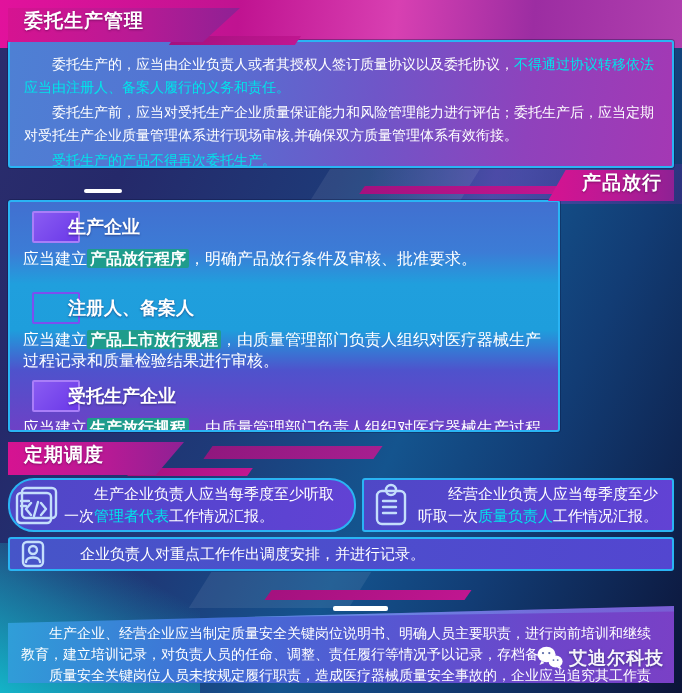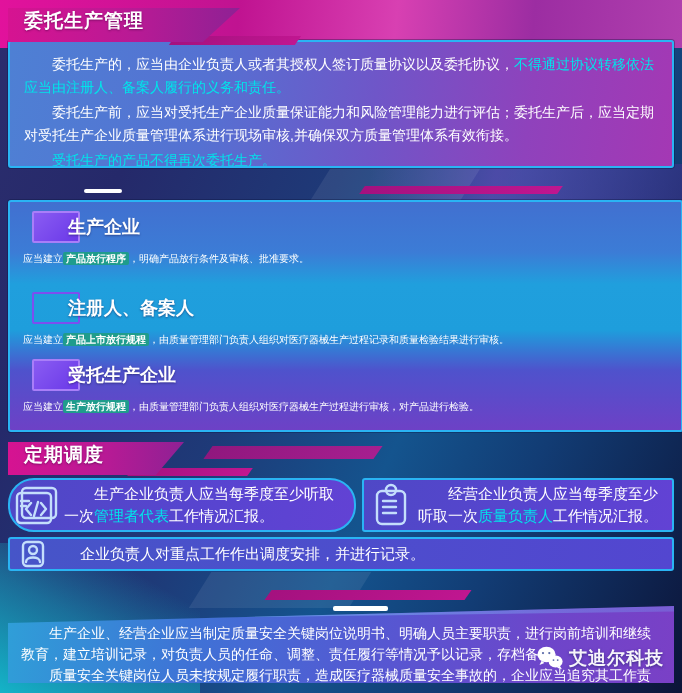--- a/index.html
+++ b/index.html
@@ -26,29 +26,29 @@
   .streak{position:absolute;background:linear-gradient(92deg,#a4117f,#c澳0);background:linear-gradient(92deg,#a4117f,#c01690);transform:skewX(-35deg);z-index:4;}
   .dash{position:absolute;background:#fff;border-radius:2px;z-index:6;}
   
   .panel{position:absolute;border:2px solid #2ab4f4;border-radius:3px;z-index:3;
     box-shadow:0 0 0 1px rgba(10,20,60,.35);}
   .box1{left:8px;top:40px;width:666px;height:128px;padding:9px 14px 12px 14px;
     background:linear-gradient(98deg,#4e80d4 0%,#5571d2 30%,#6f56c8 55%,#8f42bc 78%,#a438b4 100%);
     font-size:14px;line-height:23px;overflow:hidden;}
   .box1 p{text-indent:2em;margin-top:2px;}
   .cyan{color:#00e4ea;}
-  .box2{left:8px;top:200px;width:675px;height:232px;
+  .box2{left:8px;top:200px;width:552px;height:232px;
     background:linear-gradient(180deg,#4170d0 0%,#3c7cd6 22%,#209fdd 36%,#1e9edc 56%,#4f52cc 74%,#6d41c6 100%);
     overflow:hidden;}
   .sec-head{display:flex;align-items:center;height:38px;padding-left:22px;margin-top:6px;}
   .sec-title{font-size:18px;font-weight:bold;margin-left:-12px;text-shadow:0 1px 2px rgba(20,20,80,.5);}
   .sq{width:48px;height:32px;flex:0 0 48px;border-radius:2px;}
   .sq.filled{background:linear-gradient(135deg,#8a5cf2,#6a38e8);border:2px solid #a97ef8;}
   .sq.outline{background:transparent;border:2px solid #7d4ef0;}
-  .sec-text{font-size:10px;line-height:21px;padding:2px 13px 4px 13px;}
+  .sec-text{font-size:16px;line-height:21px;padding:2px 13px 4px 13px;}
   .tag{background:#1f9c8c;font-weight:bold;padding:1px 3px;border-radius:2px;}
   
   .card{position:absolute;border:2px solid #2ab4f4;border-radius:3px;z-index:3;
     display:flex;align-items:center;
     background:linear-gradient(98deg,#4f48c6 0%,#5844d0 60%,#6242d4 100%);}
   .card .ic{flex:0 0 54px;display:flex;justify-content:center;}
   .card .txt{font-size:15px;line-height:22px;text-indent:2em;}
   .card3{background:linear-gradient(98deg,#4655c8 0%,#5346d0 100%);gap:24px;}
   .card3 .ic{flex:0 0 46px;}
   .card3 .txt{text-indent:0;}
@@ -85,20 +85,23 @@
   <div class="streak" style="left:172px;top:36px;width:126px;height:9px;"></div>
 
   <div class="panel box1">
     <p><span>委托生产的，应当由企业负责人或者其授权人签订质量协议以及委托协议，</span><span class="cyan">不得通过协议转移依法应当由注册人、备案人履行的义务和责任。</span></p>
     <p>委托生产前，应当对受托生产企业质量保证能力和风险管理能力进行评估；委托生产后，应当定期对受托生产企业质量管理体系进行现场审核,并确保双方质量管理体系有效衔接。</p>
     <p class="cyan">受托生产的产品不得再次委托生产。</p>
   </div>
 
   <div class="streak" style="left:362px;top:186px;width:198px;height:8px;"></div>
   <div class="dash" style="left:84px;top:189px;width:38px;height:4px;"></div>
+  <div class="banner right" style="left:548px;top:170px;width:126px;height:31px;">
+    <span>产品放行</span>
+  </div>
 
   <div class="panel box2">
     <div class="sec-head">
       <span class="sq filled"></span>
       <span class="sec-title">生产企业</span>
     </div>
     <div class="sec-text"><span>应当建立</span><span class="tag">产品放行程序</span><span>，明确产品放行条件及审核、批准要求。</span></div>
 
     <div class="sec-head" style="margin-top:16px;">
       <span class="sq outline"></span>

